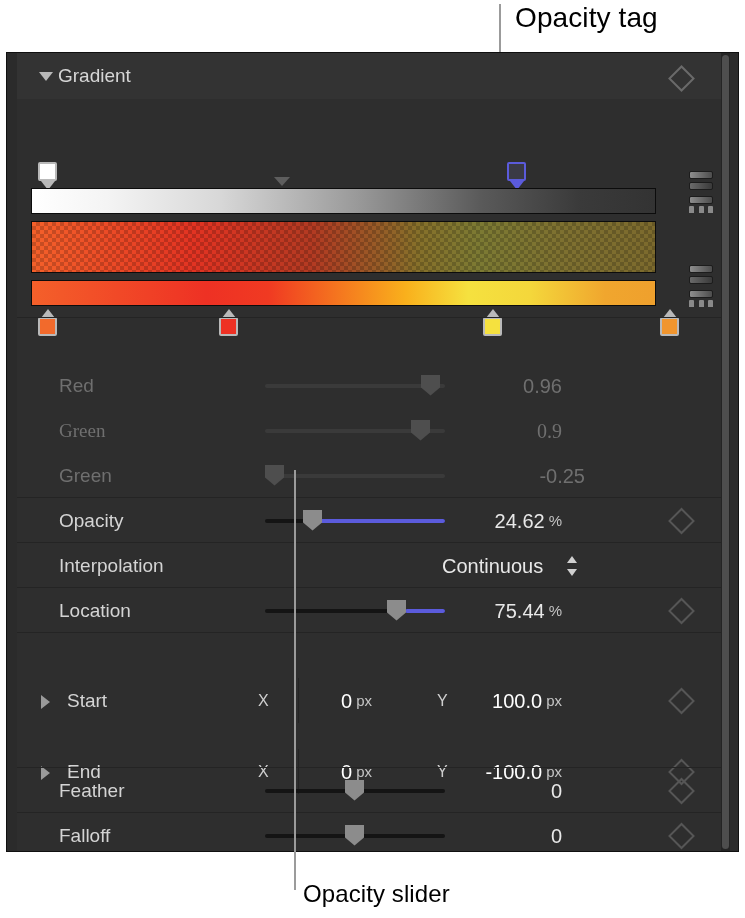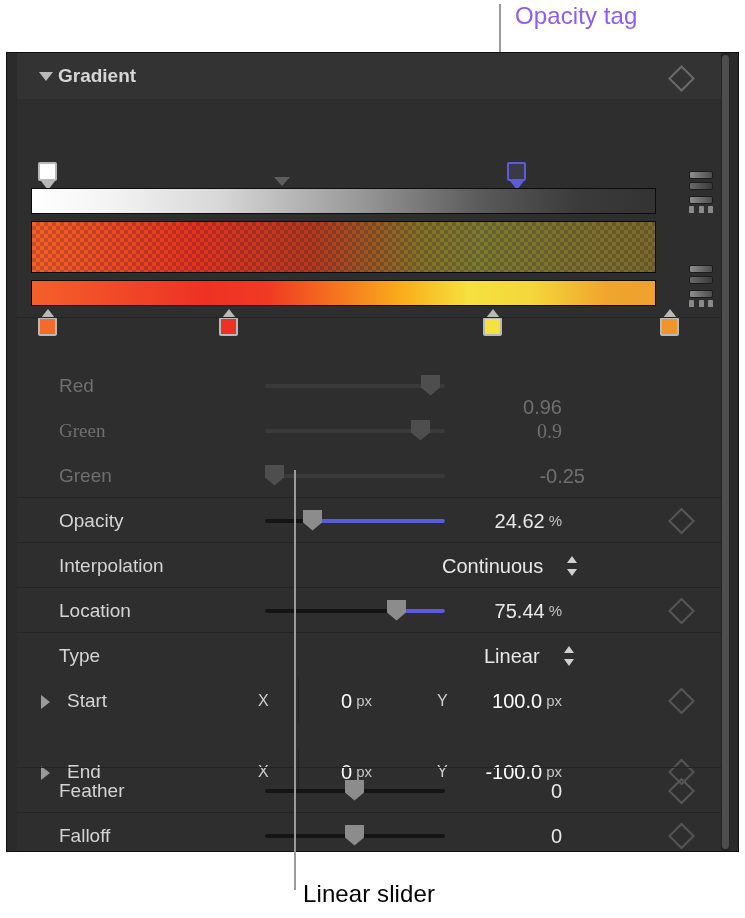--- a/index.html
+++ b/index.html
@@ -5,21 +5,21 @@
   html,body{margin:0;padding:0;}
   body{
     width:745px;height:918px;
     background:#ffffff;
     font-family:"Liberation Sans", sans-serif;
     overflow:hidden;
     position:relative;
   }
   .callout-top{
     position:absolute;left:515px;top:2px;
-    font-size:24px;color:#8b5cf6;letter-spacing:0.1px;
+    font-size:28px;color:#000000;letter-spacing:0.1px;
     white-space:nowrap;
   }
   .callout-bottom{
     position:absolute;left:303px;top:880px;
     font-size:24px;color:#000;letter-spacing:0.1px;
     white-space:nowrap;
   }
   .leader{
     position:absolute;background:#9b9b9b;width:2px;
   }
@@ -37,21 +37,20 @@
   .panel-inner{
     position:absolute;left:10px;top:0px;width:713px;height:798px;
     background:#2e2e2e;
   }
   .rowsep{position:absolute;left:0;width:713px;height:1px;background:#242424;}
 
   
   .hdr{
     position:absolute;left:0;top:0;width:713px;height:46px;
     background:#333333;
-    font-weight:bold;
   }
   .disc{
     position:absolute;width:0;height:0;
     border-left:7px solid transparent;border-right:7px solid transparent;
     border-top:9px solid #b8b8b8;
   }
   .disc-right{
     border-top:7px solid transparent;border-bottom:7px solid transparent;
     border-left:9px solid #9a9a9a;border-right:none;width:0;height:0;
   }
@@ -181,21 +180,21 @@
   }
   .scrollthumb{position:absolute;right:1px;top:2px;width:7px;height:794px;background:#4e4e4e;border-radius:4px;}
 </style>
 </head>
 <body>
 
 <div class="leader leader-top"></div>
 <div class="callout-top">Opacity tag</div>
 
 <div class="leader leader-bottom"></div>
-<div class="callout-bottom">Linear slider</div>
+<div class="callout-bottom">Opacity slider</div>
 
 <div class="panel">
   <div class="panel-inner">
 
     <div class="hdr">
       <div class="disc" style="left:22px;top:19px;"></div>
       <div class="hdr-title">Gradient</div>
     </div>
     <div class="preset-icon">
       <svg width="28" height="28" viewBox="0 0 28 28">
@@ -277,21 +276,21 @@
       </div>
     </div>
 
     <div class="rowsep" style="top:264px;"></div>
 
     <div class="row" style="top:310px;">
       <div class="lbl dim">Red</div>
       <div class="track dim">
         <div class="knob dim" style="left:156px;"></div>
       </div>
-      <div class="val dim" style="left:430px;width:115px;margin-top:21px;">0.96</div>
+      <div class="val dim" style="left:430px;width:115px;">0.96</div>
     </div>
 
     <div class="row" style="top:355px;font-family:Liberation Serif, serif;">
       <div class="lbl dim">Green</div>
       <div class="track dim">
         <div class="knob dim" style="left:146px;"></div>
       </div>
       <div class="val dim" style="left:430px;width:115px;">0.9</div>
     </div>
 
@@ -331,30 +330,20 @@
       <div class="lbl">Location</div>
       <div class="track">
         <div class="fill" style="left:140px;right:0;"></div>
         <div class="knob" style="left:122px;"></div>
       </div>
       <div class="val" style="left:400px;width:145px;"><span>75.44</span><span class="unit">%</span></div>
       <div class="kf kf-row"></div>
     </div>
 
     <div class="rowsep" style="top:579px;"></div>
-    <div class="row" style="top:580px;">
-      <div class="lbl">Type</div>
-      <div class="popval" style="left:467px;">Linear</div>
-      <div style="position:absolute;left:545px;top:11px;">
-        <svg width="14" height="24" viewBox="0 0 14 24">
-          <path d="M7 2 L12 9 L2 9 Z" fill="#d0d0d0"></path>
-          <path d="M7 22 L12 15 L2 15 Z" fill="#d0d0d0"></path>
-        </svg>
-      </div>
-    </div>
 
     <div class="row" style="top:625px;">
       <div class="disc disc-right" style="left:24px;top:17px;"></div>
       <div class="lbl indent">Start</div>
       <div class="vdiv" style="left:281px;"></div>
       <div class="axis" style="left:241px;">X</div>
       <div class="numv" style="left:280px;width:75px;"><span>0</span><span class="unit">px</span></div>
       <div class="axis" style="left:420px;">Y</div>
       <div class="numv" style="left:440px;width:105px;"><span>100.0</span><span class="unit">px</span></div>
       <div class="kf kf-row"></div>

